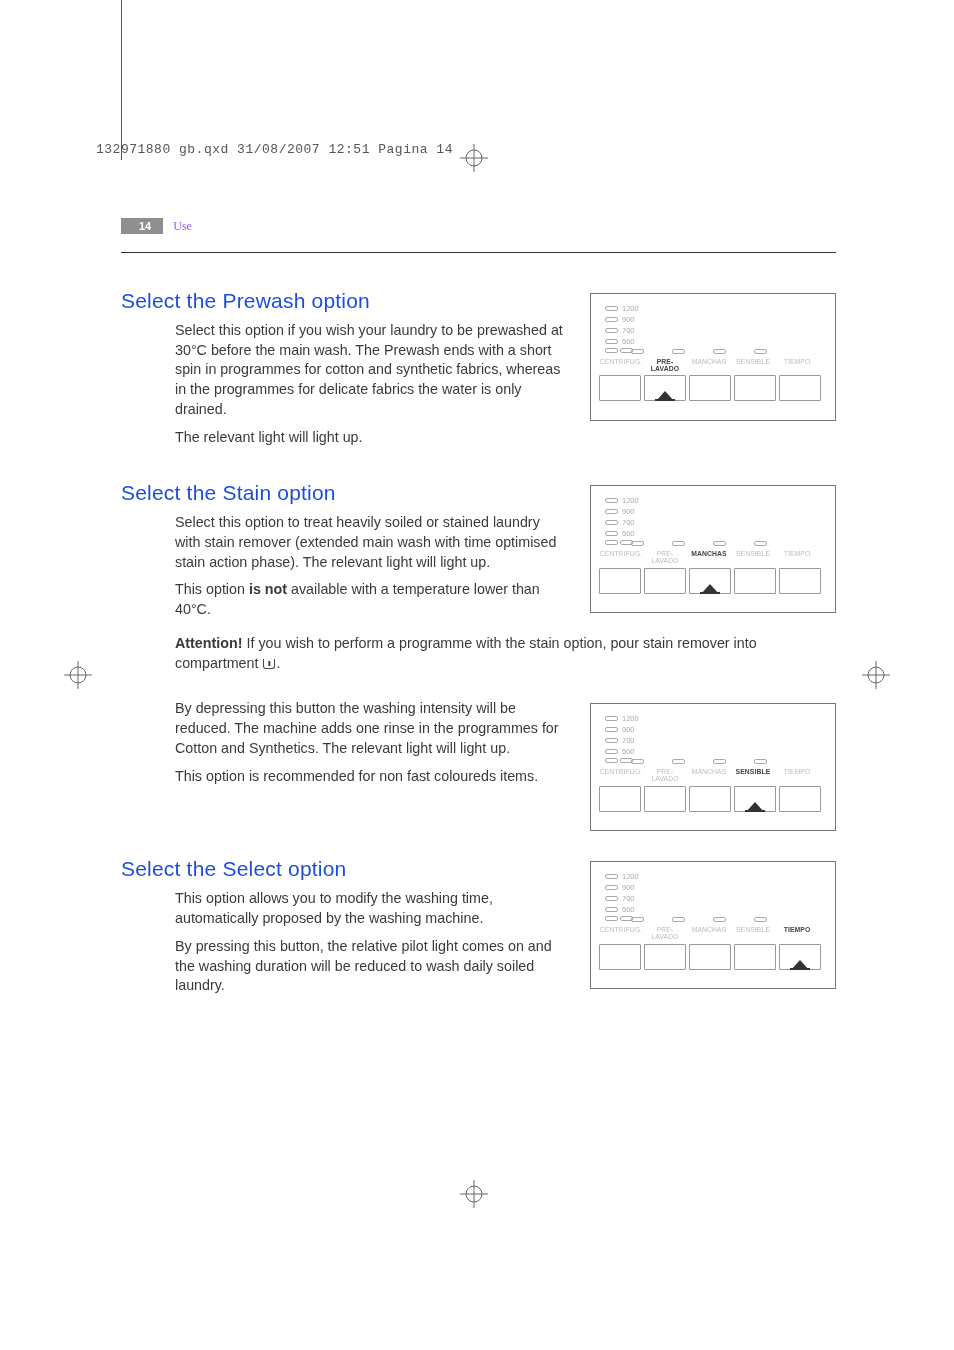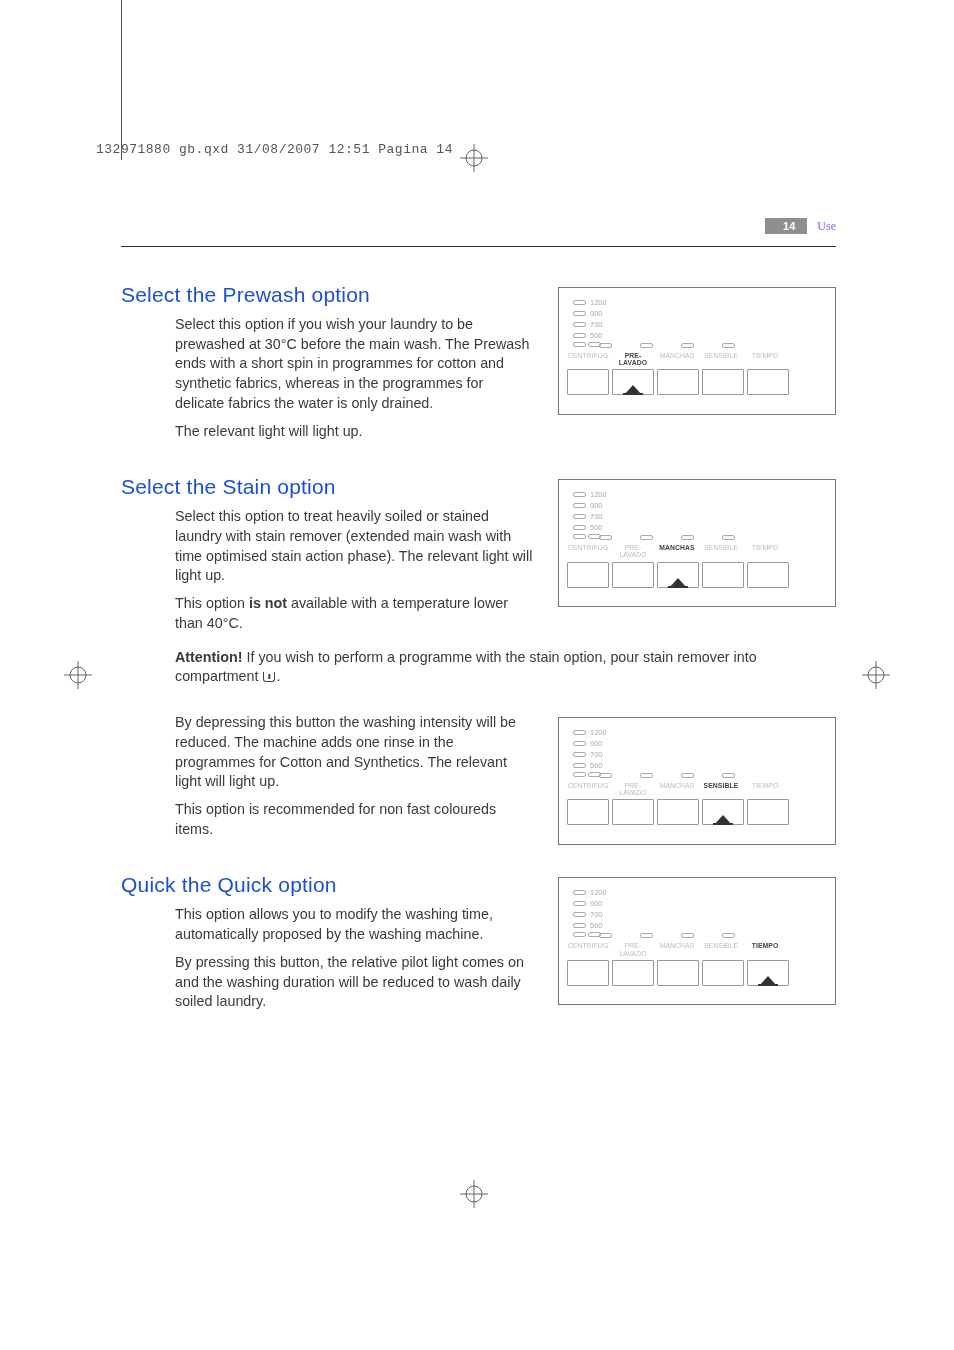--- a/index.html
+++ b/index.html
@@ -42,23 +42,22 @@
   .page {
     position: absolute;
     top: 218px;
     left: 121px;
     width: 715px;
   }
   .running-head {
     display: flex;
     align-items: baseline;
     border-bottom: 1px solid #333;
-    padding-bottom: 12px;
+    padding-bottom: 18px;
     margin-bottom: 36px;
-    justify-content: flex-end;
   }
   .page-num-box {
     background: #8f8f8f;
     color: #fff;
     font-size: 11px;
     font-weight: bold;
     padding: 2px 12px 2px 18px;
     margin-right: 10px;
   }
   .running-head-label {
@@ -86,21 +85,21 @@
   }
   .body {
     font-size: 14.3px;
     line-height: 1.38;
     color: #3a3a3a;
     margin-bottom: 8px;
   }
   .body strong { font-weight: bold; }
 
   .panel {
-    width: 278px;
+    width: 246px;
     flex-shrink: 0;
     border: 1px solid #777;
     padding: 10px 8px 6px 8px;
     font-size: 8px;
     color: #999;
     margin-top: 4px;
     height: 128px;
     position: relative;
   }
   .spin-row {
@@ -375,21 +374,21 @@
             <div class="btn-box "></div>
             <div class="btn-box "></div>
             <div class="btn-box "></div>
             <div class="btn-box active"></div>
             <div class="btn-box "></div>
           </div>
   </div>
   </div>
       <div class="section">
     <div class="text-col">
-      <h2>Quick the Quick option</h2>
+      <h2>Select the Select option</h2>
       <p class="body">This option allows you to modify the washing time, automatically proposed by the washing machine.</p>
           <p class="body">By pressing this button, the relative pilot light comes on and the washing duration will be reduced to wash daily soiled laundry.</p>
     </div>
     <div class="panel">
     <div class="spin-row">
             <div class="pill"></div>
             <span class="spin-val">1200</span>
           </div>
           <div class="spin-row">
             <div class="pill"></div>

